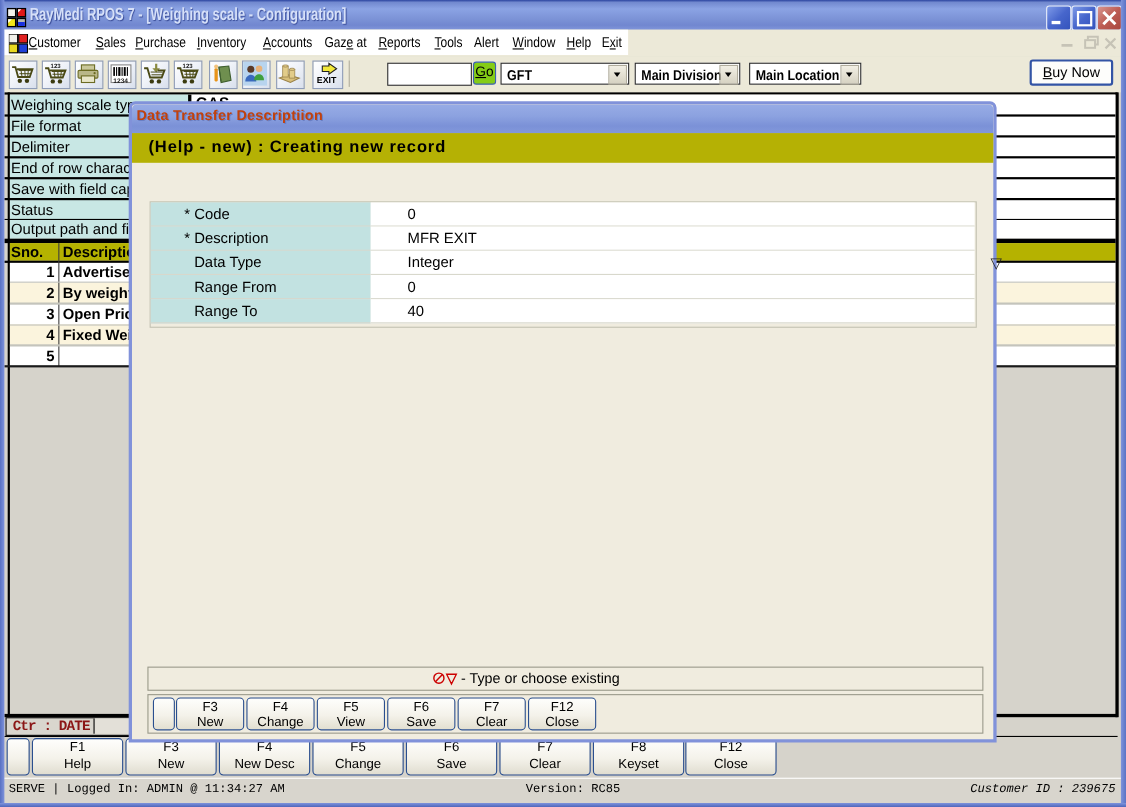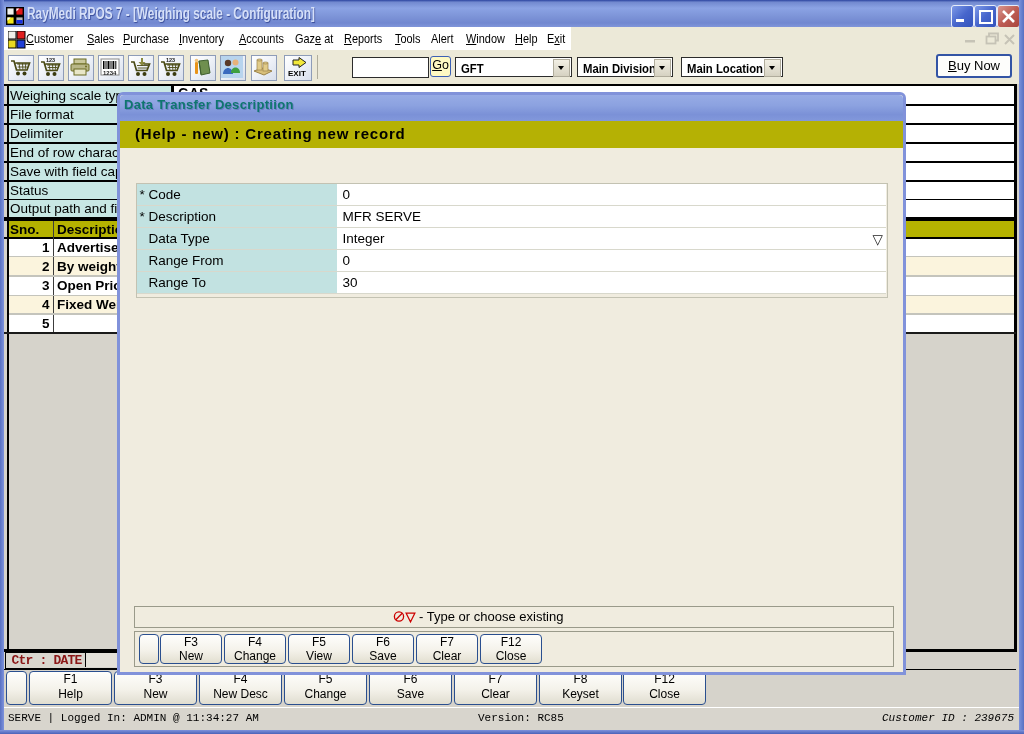--- a/index.html
+++ b/index.html
@@ -30,21 +30,21 @@
   .cyan{background:#c8e7e4;}
   .lbl{font-size:13.5px;color:#000;white-space:nowrap;}
   
   #dlg{left:117px;top:92px;width:789px;height:583px;border:3px solid #8192da;border-radius:6px 6px 0 0;box-sizing:border-box;background:#f0ecdf;}
   #dlgtitle{left:0;top:0;width:783px;height:25.5px;border-radius:4px 4px 0 0;
     background:linear-gradient(180deg,#97abe5 0%,#8ca2e0 40%,#7b91d7 75%,#8298db 100%);border-bottom:2px solid #a3b2ea;}
   #dlgmode{left:0;top:25.5px;width:783px;height:27.5px;background:#b5b104;}
   .frow{left:16.5px;width:749px;height:22.2px;}
   .flbl{position:absolute;left:0;top:0;width:200px;height:22.2px;background:#c2e2e1;border-bottom:1px solid #d8d8cc;box-sizing:border-box;}
   .fval{position:absolute;left:200px;top:0;width:549px;height:22.2px;background:#fff;border-bottom:1px solid #d8d8cc;box-sizing:border-box;}
-  .ftxt{position:absolute;top:3px;font-size:13.5px;white-space:nowrap;}
+  .ftxt{position:absolute;top:3px;font-size:13.5px;white-space:nowrap;margin-left:28px;}
   .hintsym{color:#cc0000;font-weight:bold;}
   .fkbtn{top:0;height:30px;box-sizing:border-box;border:1px solid #2a4f8f;border-radius:4px;
     background:linear-gradient(180deg,#fefefc 0%,#f4f2ea 55%,#e2dfd0 100%);text-align:center;font-size:12px;line-height:14px;color:#000;}
   
   .Fbtn{top:0;height:34px;box-sizing:border-box;border:1px solid #2a4f8f;border-radius:4px;
     background:linear-gradient(180deg,#fefefc 0%,#f4f2ea 55%,#e0ddd0 100%);text-align:center;font-size:12px;line-height:15px;color:#000;}
   #statusbar{left:0;top:707px;width:1024px;height:24px;background:#d8d5cd;border-top:1px solid #fff;
     font-family:"Liberation Mono",monospace;font-size:11px;color:#000;}
   
   #bleft{left:0;top:0;width:4px;height:734px;background:linear-gradient(90deg,#5870c2,#7e93dc);}
@@ -180,21 +180,21 @@
             <ellipse cx="13.5" cy="7" rx="2.5" ry="1"></ellipse>
       </g>
     </svg></div>
     <div class="abs tbtn" style="left:284px;top:55px;width:26px;"><svg width="26" height="22" viewBox="0 0 26 22">
       <path d="M8 4 h6 v-2.5 l7 5 l-7 5 v-2.5 h-6 z" fill="#f2e83a" stroke="#222" stroke-width="1"></path>
       <text x="3" y="19.5" font-size="8" font-weight="bold" fill="#000">EXIT</text>
     </svg></div>
     <div class="abs" style="left:317px;top:55px;width:1px;height:24px;background:#b0ad9c;"></div>
   </div>
   <div class="abs" style="left:352px;top:57px;width:75px;height:19px;background:#fff;border:1px solid #2c2c2c;"></div>
-  <div class="abs" style="left:430px;top:56px;width:21px;height:21px;border:1.5px solid #3c60b4;border-radius:3px;background:#fef9c3;box-sizing:border-box;font-size:12.5px;text-align:center;line-height:17px;"><u>G</u>o</div>
+  <div class="abs" style="left:430px;top:56px;width:21px;height:21px;border:1.5px solid #3c60b4;border-radius:3px;background:#84cc16;box-sizing:border-box;font-size:12.5px;text-align:center;line-height:17px;"><u>G</u>o</div>
   <div class="abs combo" style="left:455px;width:117px;">
     <div class="abs combotxt">GFT</div>
     <div class="abs cbtn">
         <div class="carr"></div>
       </div>
   </div>
   <div class="abs combo" style="left:577px;width:96px;">
     <div class="abs combotxt">Main Division</div>
     <div class="abs cbtn">
         <div class="carr"></div>
@@ -276,56 +276,56 @@
   </div>
 
   <div id="statusbar" class="abs">
     <div class="abs" style="left:8px;top:4px;">SERVE |  Logged In: ADMIN  @ 11:34:27 AM</div>
     <div class="abs" style="left:478px;top:4px;">Version: RC85</div>
     <div class="abs" style="left:814px;top:4px;width:200px;text-align:right;white-space:nowrap;font-style:italic;">Customer ID : 239675</div>
   </div>
 
   <div id="dlg" class="abs">
     <div id="dlgtitle" class="abs"></div>
-    <div class="abs" style="left:4px;top:2px;font-size:13px;font-weight:bold;color:#0f766e;text-shadow:1px 1px 0 #6a7fc4;letter-spacing:0.3px;">Data Transfer Descriptiion</div>
+    <div class="abs" style="left:4px;top:2px;font-size:13px;font-weight:bold;color:#c2410c;text-shadow:1px 1px 0 #6a7fc4;letter-spacing:0.3px;">Data Transfer Descriptiion</div>
     <div id="dlgmode" class="abs"></div>
     <div class="abs" style="left:15px;top:30px;font-size:15px;font-weight:bold;color:#000;letter-spacing:0.8px;">(Help - new) : Creating new record</div>
 
     <div class="abs" id="formarea" style="left:0;top:88.5px;">
       <div class="abs" style="left:15.5px;top:-1px;width:750px;height:113px;border:1px solid #c3c2b2;"></div>
       <div class="abs frow" style="top:0;">
         <div class="flbl"></div>
           <div class="fval"></div>
         <div class="ftxt" style="left:3px;">* Code</div>
         <div class="ftxt" style="left:206px;">0</div>
       </div>
       <div class="abs frow" style="top:22.2px;">
         <div class="flbl"></div>
           <div class="fval"></div>
         <div class="ftxt" style="left:3px;">* Description</div>
-        <div class="ftxt" style="left:206px;">MFR SERVE</div>
+        <div class="ftxt" style="left:206px;">MFR EXIT</div>
       </div>
       <div class="abs frow" style="top:44.4px;">
         <div class="flbl"></div>
           <div class="fval"></div>
         <div class="ftxt" style="left:12px;">Data Type</div>
         <div class="ftxt" style="left:206px;">Integer</div>
         <div class="ftxt" style="left:736px;color:#222;">▽</div>
       </div>
       <div class="abs frow" style="top:66.6px;">
         <div class="flbl"></div>
           <div class="fval"></div>
         <div class="ftxt" style="left:12px;">Range From</div>
         <div class="ftxt" style="left:206px;">0</div>
       </div>
       <div class="abs frow" style="top:88.8px;">
         <div class="flbl"></div>
           <div class="fval"></div>
         <div class="ftxt" style="left:12px;">Range To</div>
-        <div class="ftxt" style="left:206px;">30</div>
+        <div class="ftxt" style="left:206px;">40</div>
       </div>
     </div>
 
     <div class="abs" style="left:13.5px;top:510.5px;width:760px;height:22px;border:1px solid #9a9a8a;box-sizing:border-box;background:#f0ecdf;font-size:13px;">
       <div class="abs" style="left:258px;top:2px;"><svg width="13" height="13" style="vertical-align:-2px">
             <circle cx="6" cy="6.5" r="4.6" fill="none" stroke="#cc0000" stroke-width="1.3"></circle>
             <line x1="2.8" y1="9.8" x2="9.2" y2="3.2" stroke="#cc0000" stroke-width="1.3"></line>
           </svg><span class="hintsym">▽</span> - Type or choose existing</div>
     </div>
 

